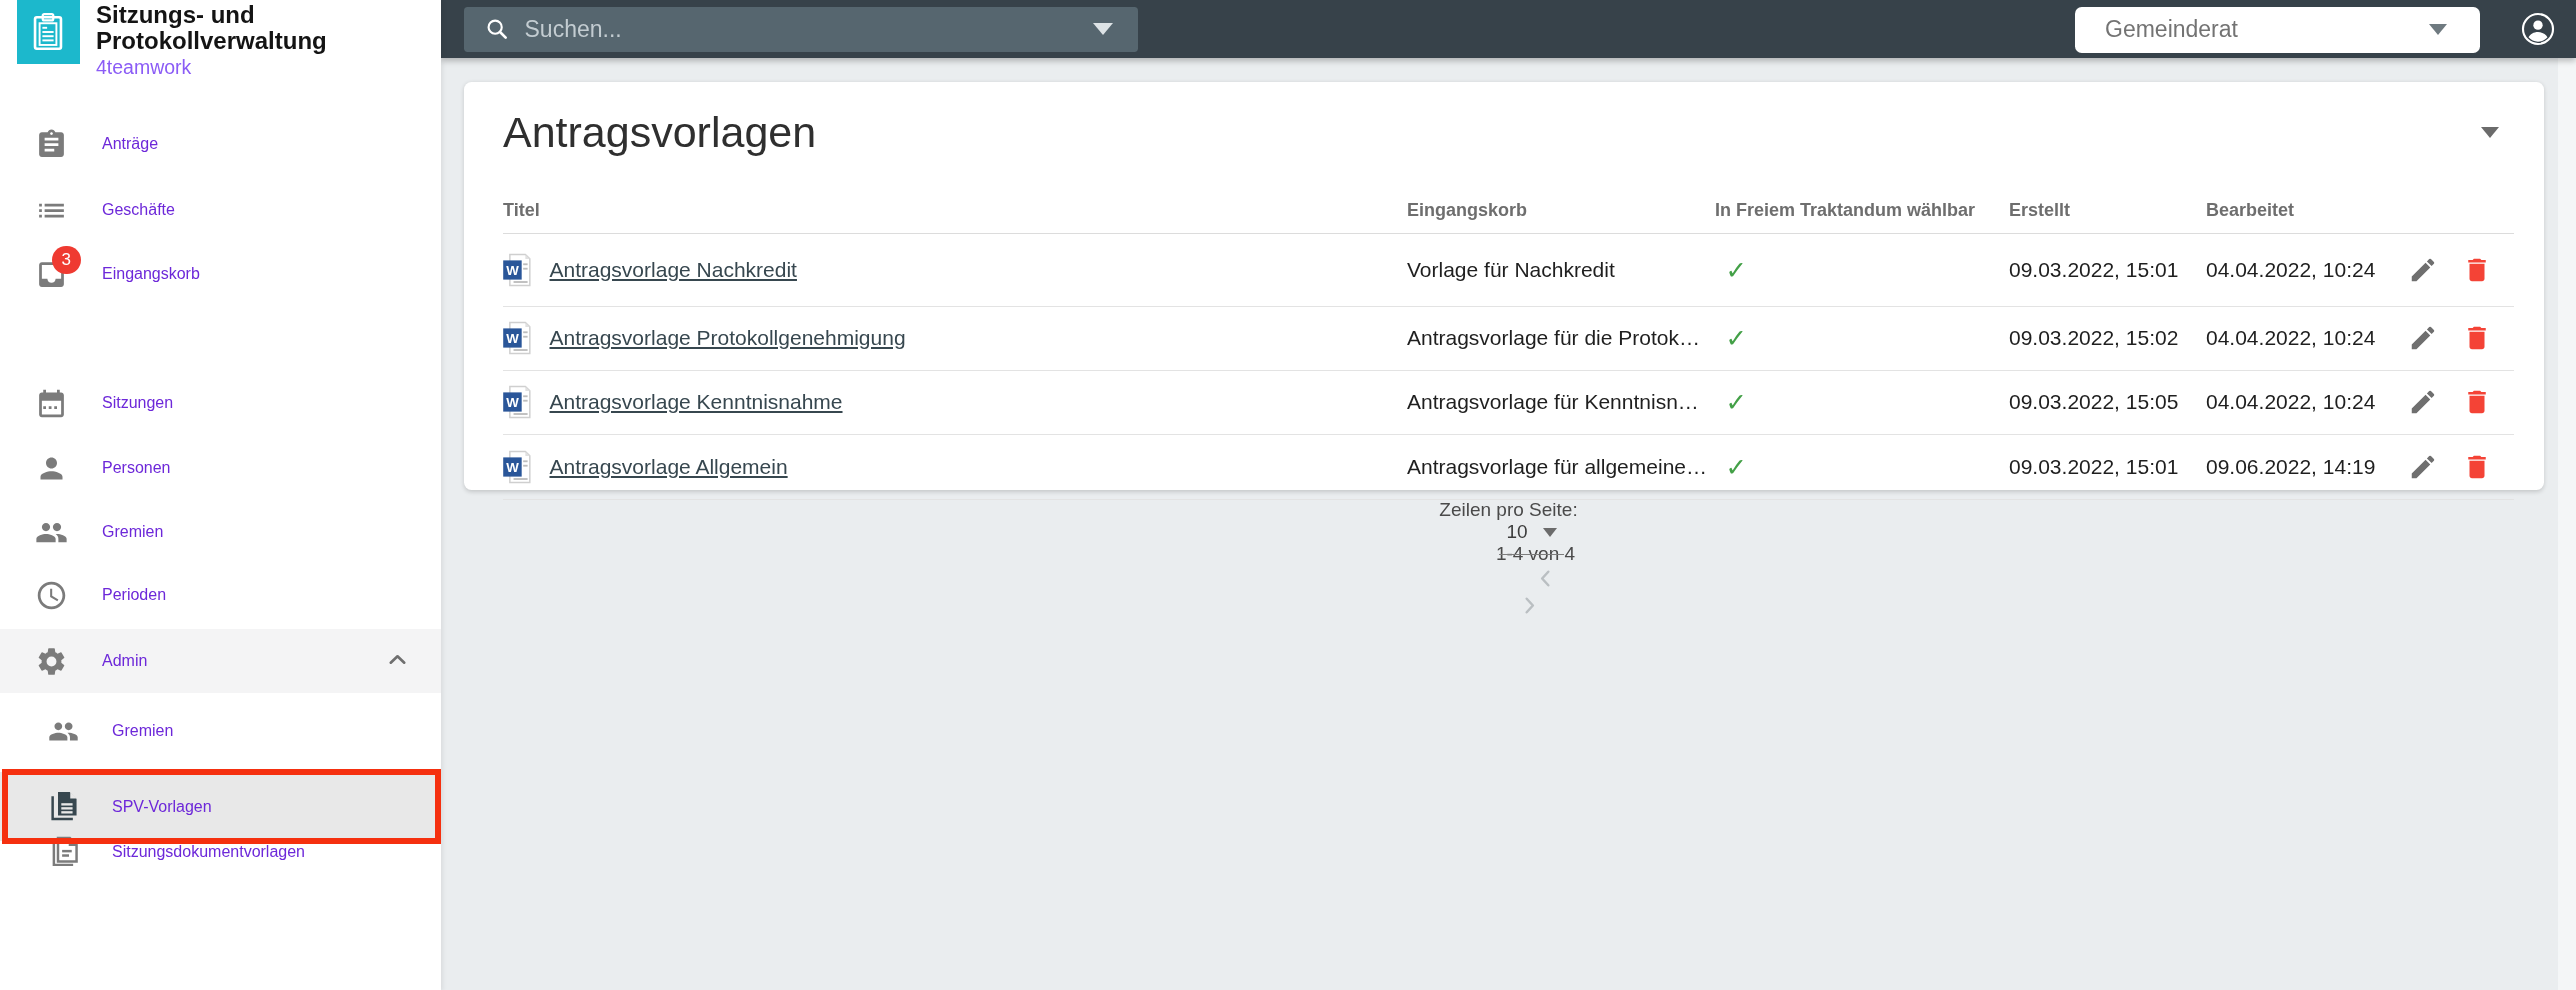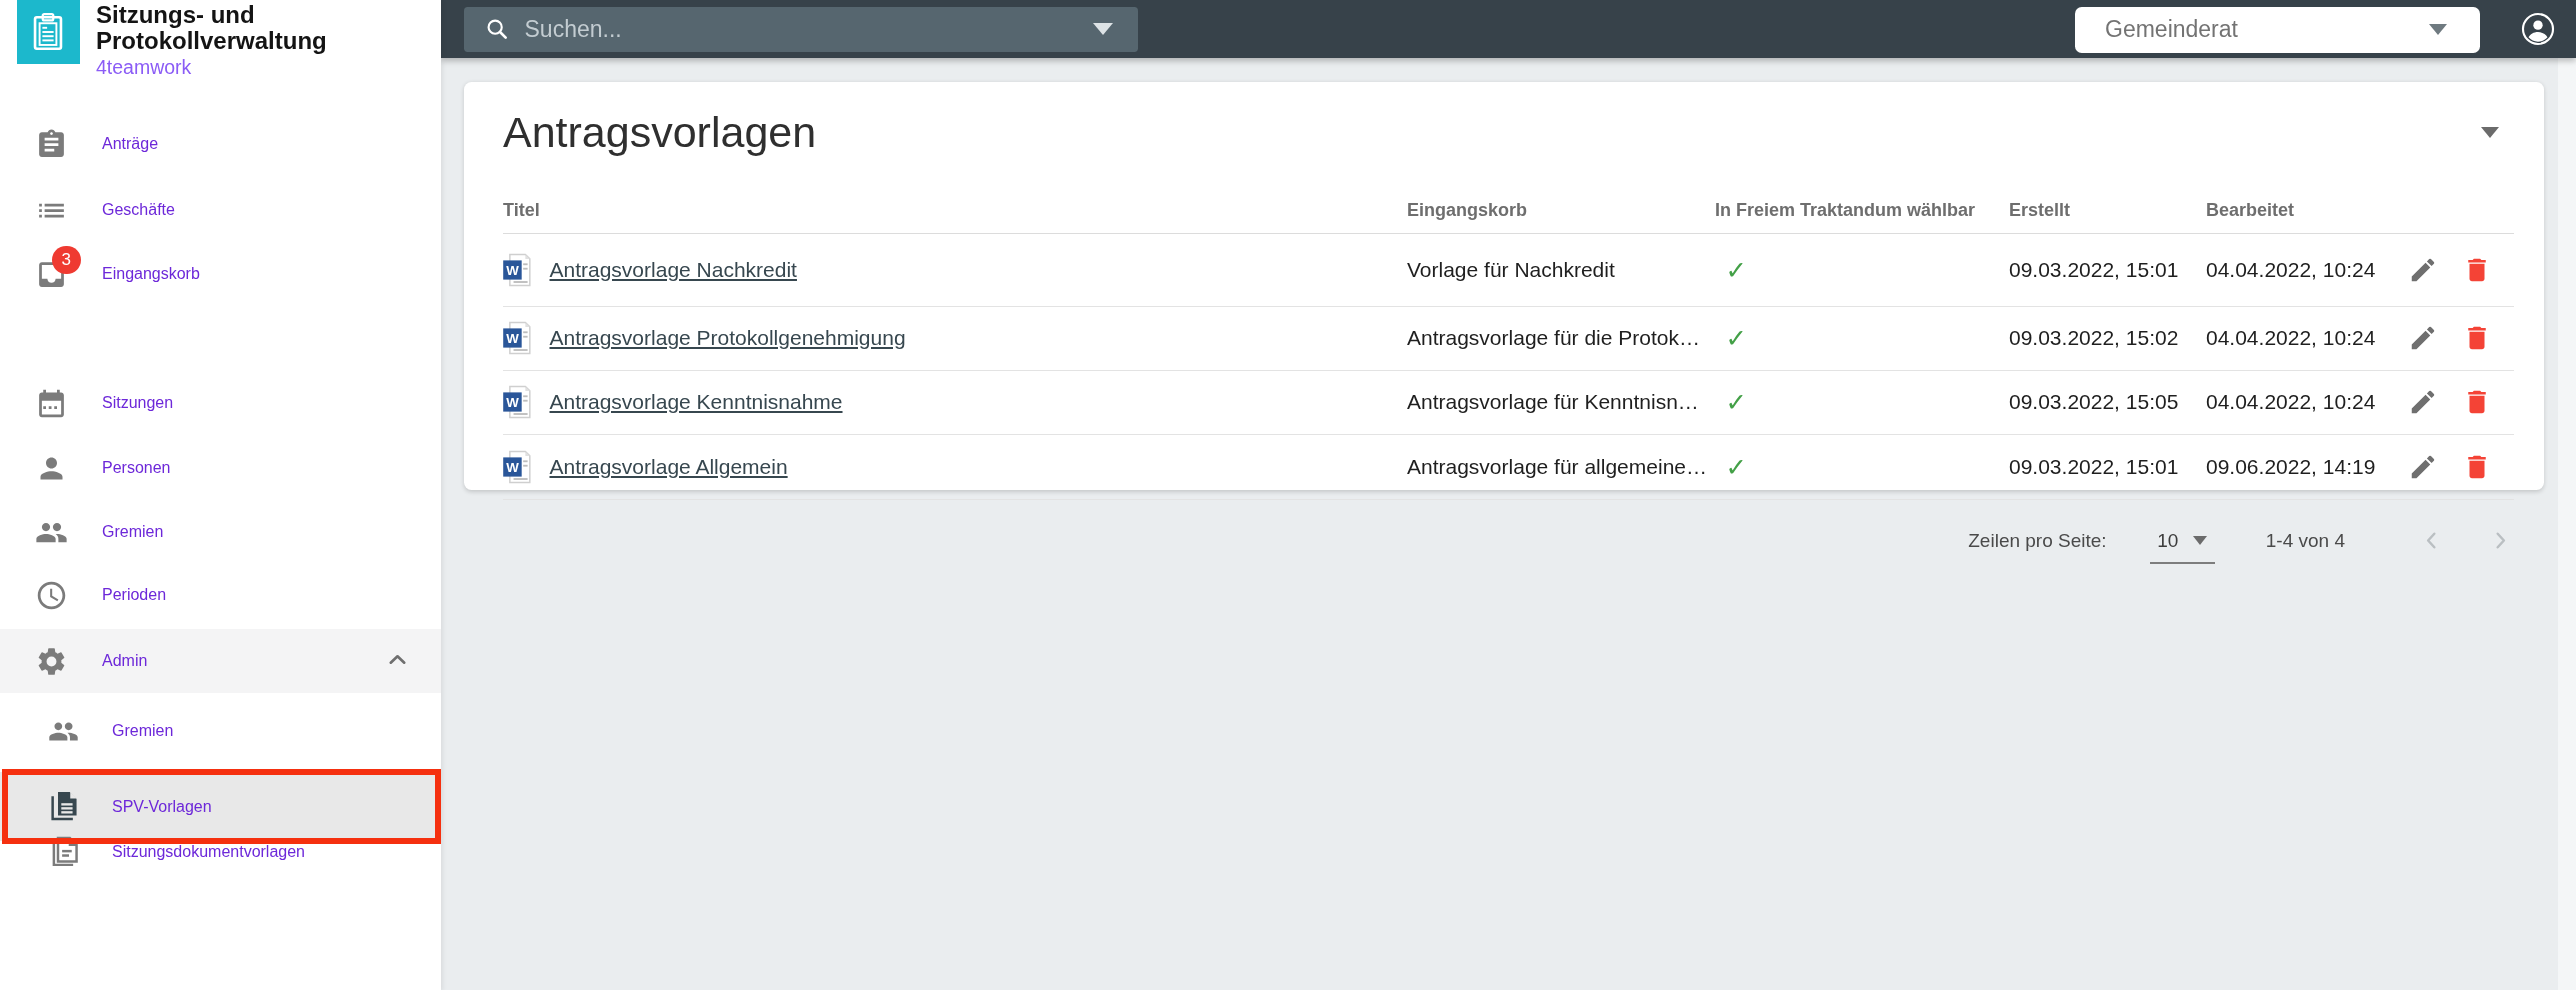--- a/index.html
+++ b/index.html
@@ -62,21 +62,21 @@
   .row-1{top:151px;height:73px;} .row-2{top:224px;height:64px;}
   .row-3{top:288px;height:64px;} .row-4{top:353px;height:64px;}
   .title-cell{display:flex;align-items:center;}
   .title-cell svg{flex:0 0 auto;margin-right:18px;}
   .doc-link{color:#37474f;text-decoration:underline;cursor:pointer;}
   .check{color:#43a047;font-size:25.5px;padding-left:10.5px;}
   .actions{display:flex;align-items:center;gap:24px;padding-left:3px;}
   .icon-btn{cursor:pointer;display:flex;}
 
   .pagination{position:absolute;left:39px;right:30px;top:417px;height:83px;display:flex;
-    align-items:center;justify-content:flex-end;font-size:19px;color:#4a4a4a;}
+    align-items:center;font-size:19px;color:#4a4a4a;flex-direction:column;}
   .rpp{position:relative;display:flex;align-items:center;margin-left:46px;cursor:pointer;padding:0 4.5px;}
   .rpp-value{font-size:19px;color:#3c3c3c;margin-right:15px;}
   .rpp .mini-caret{width:0;height:0;border-left:7.5px solid transparent;border-right:7.5px solid transparent;
     border-top:9px solid #6b6b6b;}
   .rpp-underline{position:absolute;left:-3px;right:-3px;bottom:-12px;height:1.5px;background:#7d7d7d;}
   .range{margin-left:54px;}
   .pg-btn{margin-left:73px;cursor:default;display:flex;}
   .pg-btn.next{margin-left:42px;}
 </style>
 </head>

